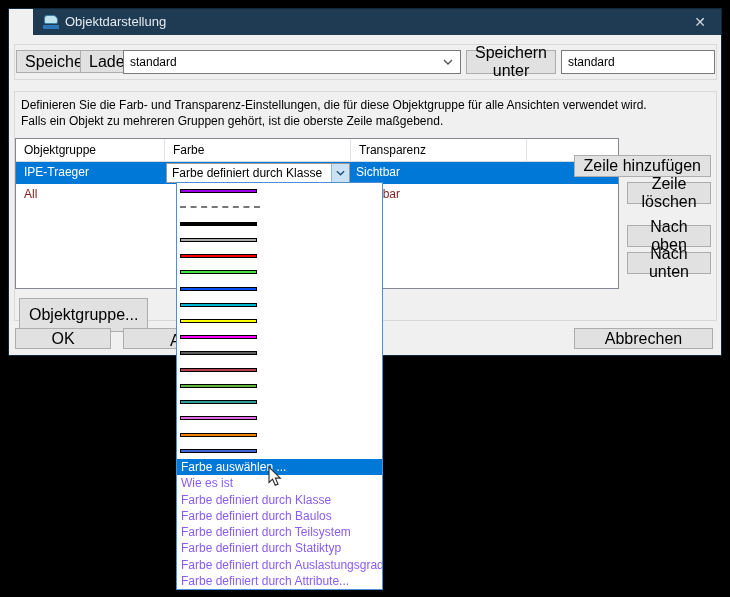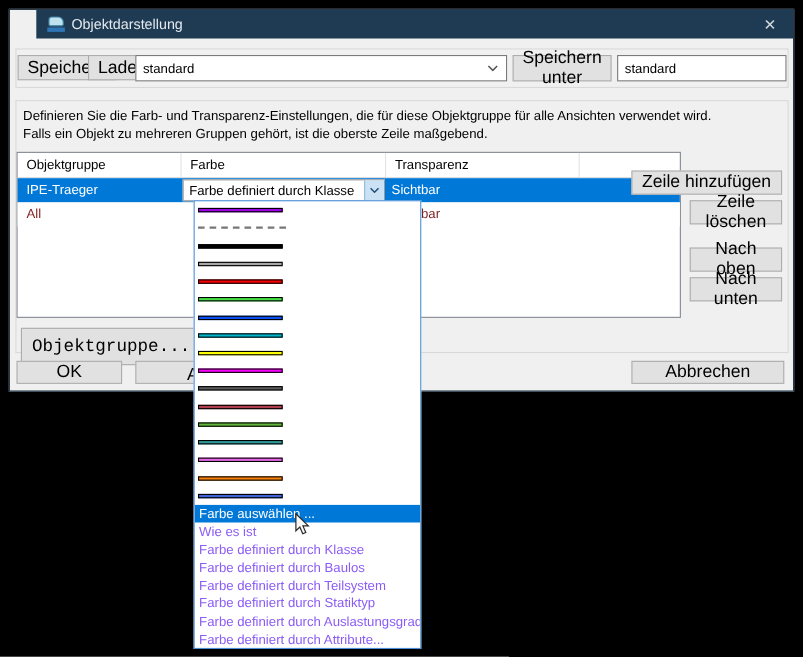--- a/index.html
+++ b/index.html
@@ -94,21 +94,21 @@
     background:#cbe2f5; border-left:1px solid #90b8d8;
     display:flex; align-items:center; justify-content:center;
   }
 
   
   #btn-addrow { right:10px; top:146px; height:22px; padding:0 9px; }
   #btn-delrow { right:10px; top:173px; height:22px; padding:0 9px; width:84px; }
   #btn-up     { right:10px; top:216px; height:22px; padding:0 9px; width:84px;margin-left:16px; }
   #btn-down   { right:10px; top:243px; height:22px; padding:0 9px; width:84px; }
 
-  #btn-objgroup { left:10px; top:289px; height:21px; padding:16px 9px;font-family:Liberation Mono, monospace; }
+  #btn-objgroup { left:10px; top:289px; height:21px; padding:16px 9px; }
 
   
   #btn-ok     { left:6px;   top:319px; width:96px;  height:21px; }
   #btn-apply  { left:114px; top:319px; width:170px; height:21px; }
   #btn-apply .partial { position:absolute; left:46px; top:3px; }
   #btn-cancel { left:565px; top:319px; width:139px; height:21px; }
 
   
   .dropdown {
     position:absolute; left:176px; top:182px; width:207px; height:408px;

